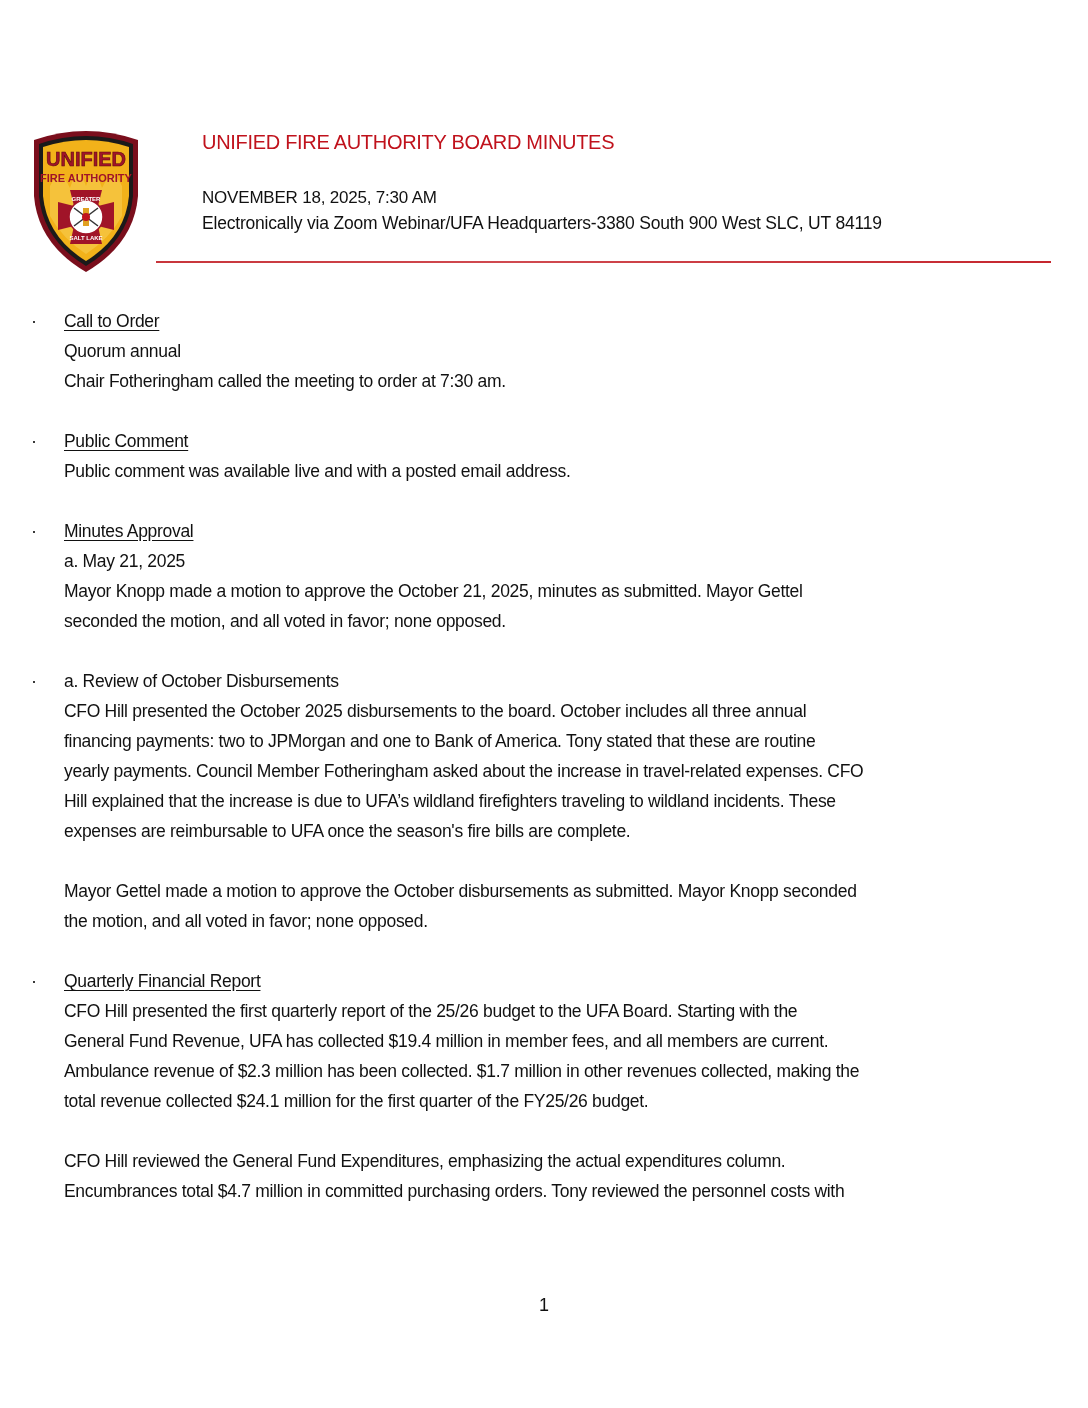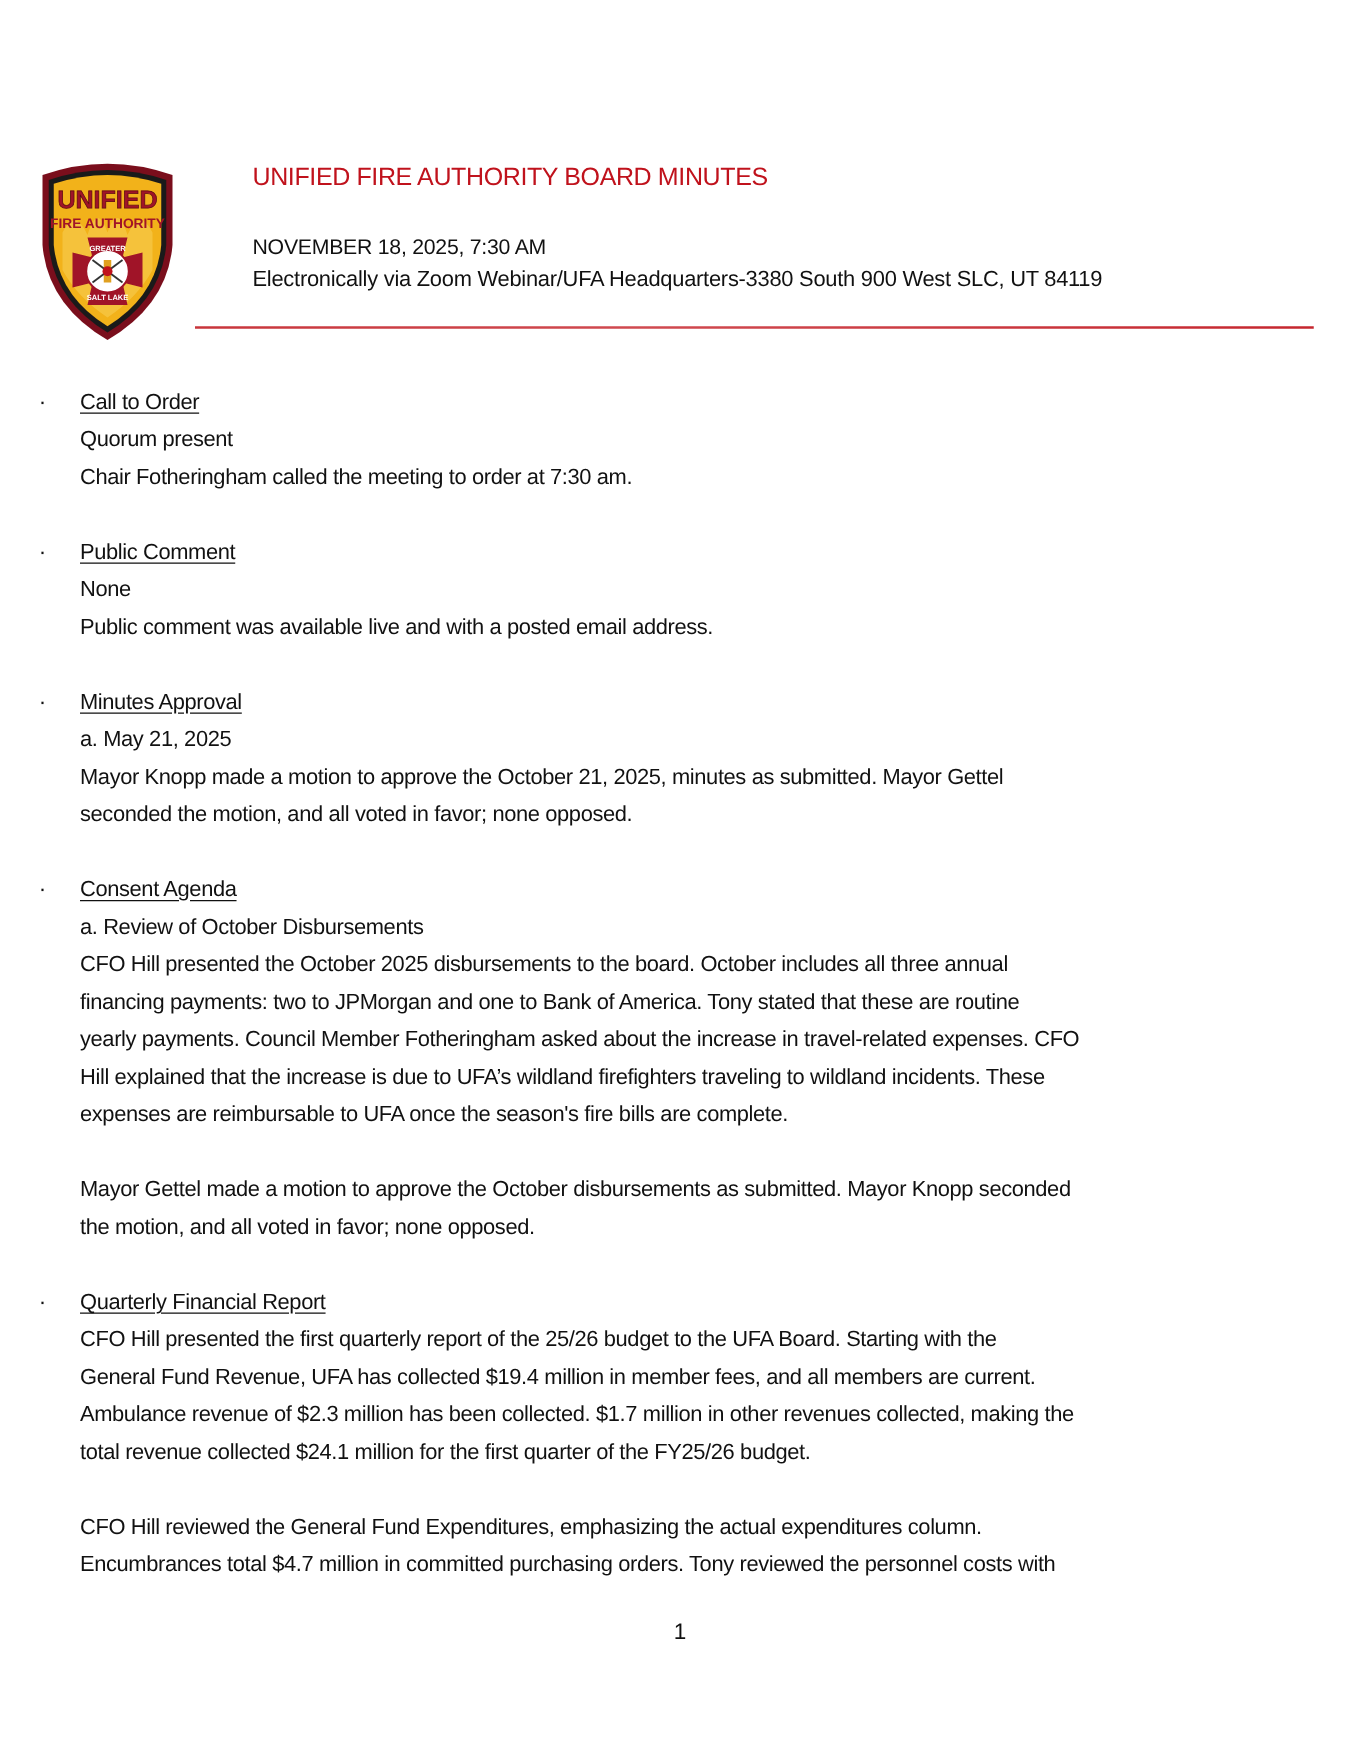--- a/index.html
+++ b/index.html
@@ -43,42 +43,40 @@
 <div class="title">UNIFIED FIRE AUTHORITY BOARD MINUTES</div>
 <div class="meta1">NOVEMBER 18, 2025, 7:30 AM</div>
 <div class="meta2">Electronically via Zoom Webinar/UFA Headquarters-3380 South 900 West SLC, UT 84119</div>
 <div class="rule"></div>
 
 <div class="body-text">
 
   <div class="section">
     <span class="bullet">·</span>
     <div class="line heading">Call to Order</div>
-    <div class="line">Quorum present</div>
+    <div class="line">Quorum annual</div>
     <div class="line">Chair Fotheringham called the meeting to order at 7:30 am.</div>
   </div>
 
   <div class="section">
     <span class="bullet">·</span>
     <div class="line heading">Public Comment</div>
-    <div class="line">None</div>
     <div class="line">Public comment was available live and with a posted email address.</div>
   </div>
 
   <div class="section">
     <span class="bullet">·</span>
     <div class="line heading">Minutes Approval</div>
     <div class="line">a. May 21, 2025</div>
     <div class="line">Mayor Knopp made a motion to approve the October 21, 2025, minutes as submitted. Mayor Gettel</div>
     <div class="line">seconded the motion, and all voted in favor; none opposed.</div>
   </div>
 
   <div class="section">
     <span class="bullet">·</span>
-    <div class="line heading">Consent Agenda</div>
     <div class="line">a. Review of October Disbursements</div>
     <div class="line">CFO Hill presented the October 2025 disbursements to the board. October includes all three annual</div>
     <div class="line">financing payments: two to JPMorgan and one to Bank of America. Tony stated that these are routine</div>
     <div class="line">yearly payments.  Council Member Fotheringham asked about the increase in travel-related expenses. CFO</div>
     <div class="line">Hill explained that the increase is due to UFA’s wildland firefighters traveling to wildland incidents. These</div>
     <div class="line">expenses are reimbursable to UFA once the season's fire bills are complete.</div>
     <div class="para-gap"></div>
     <div class="line">Mayor Gettel made a motion to approve the October disbursements as submitted. Mayor Knopp seconded</div>
     <div class="line">the motion, and all voted in favor; none opposed.</div>
   </div>

